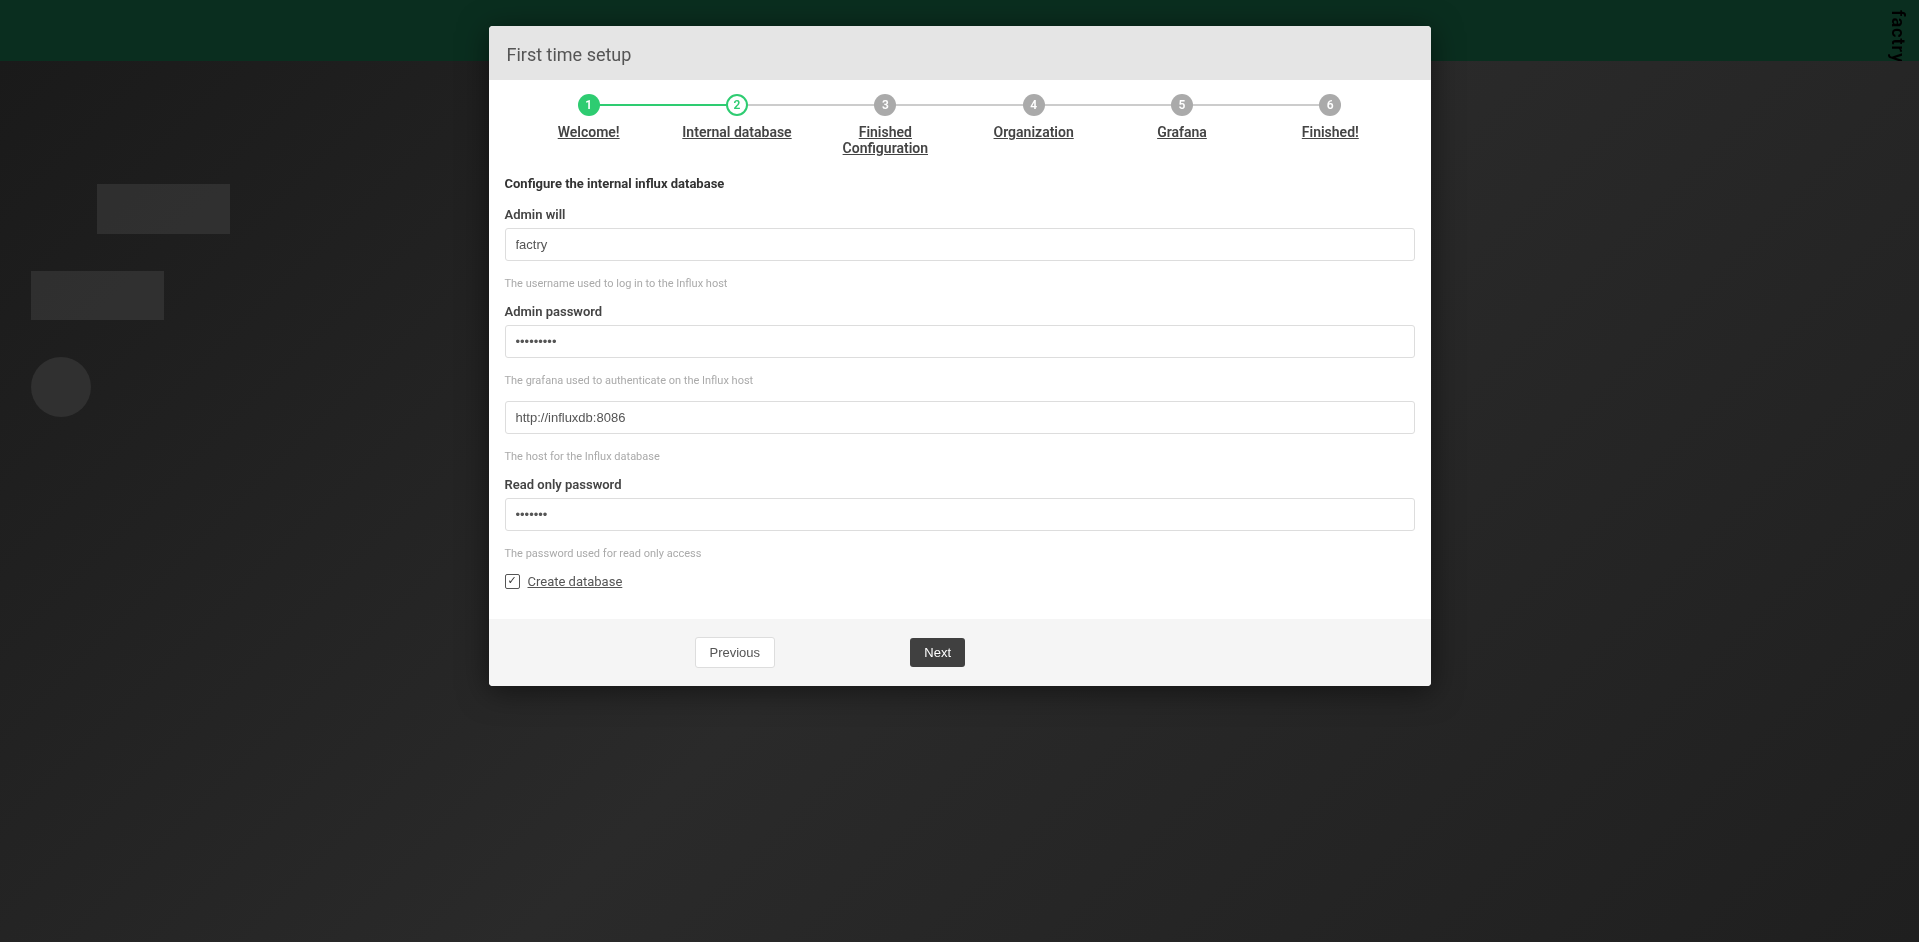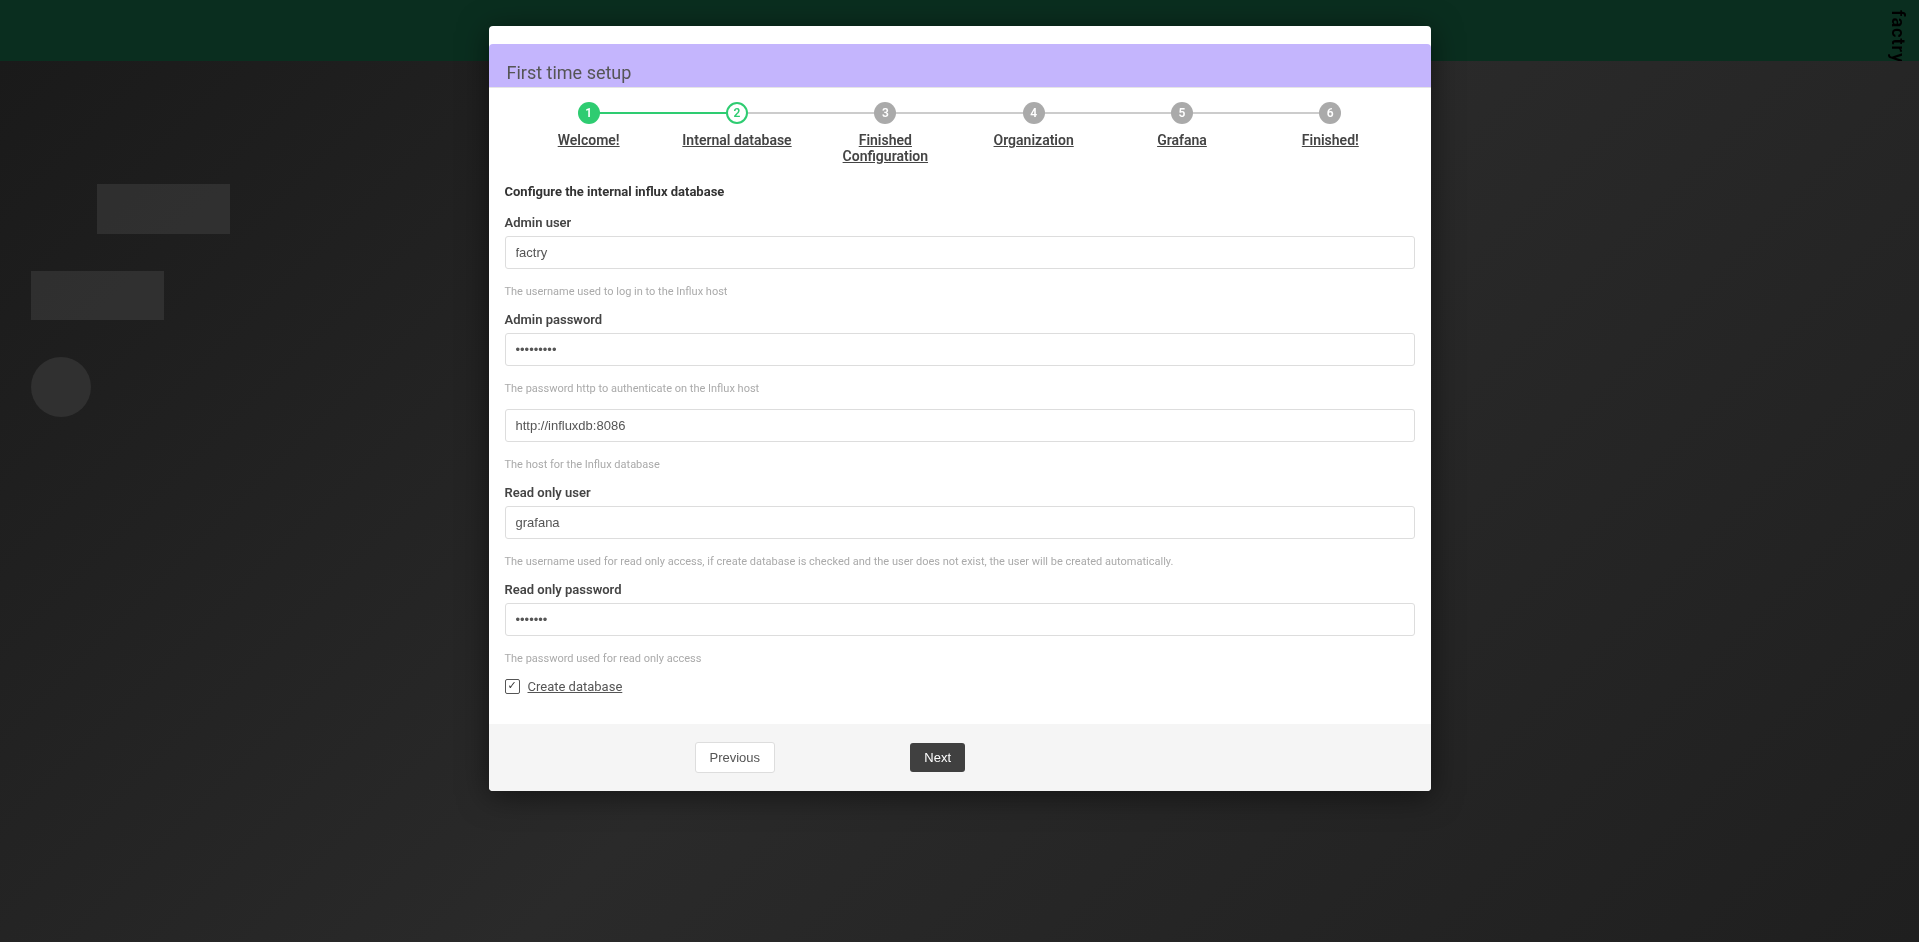--- a/index.html
+++ b/index.html
@@ -78,25 +78,24 @@
       top: 26px;
       left: 50%;
       transform: translateX(-50%);
       width: 942px;
       background: #fff;
       border-radius: 4px;
       box-shadow: 0 5px 30px rgba(0,0,0,0.5);
     }
     
     .modal-header {
-      padding: 18px 18px 4px 18px;
+      padding: 18px 18px 14px 18px;
       border-bottom: 1px solid #e5e5e5;
-      background: #c4b5fd;
+      background: #e5e5e5;
       border-radius: 4px 4px 0 0;
-      margin-top: 18px;
     }
     
     .modal-title {
       font-size: 18px;
       font-weight: 400;
       color: #555;
     }
     
     .modal-body {
       padding: 14px 16px 30px 16px;
@@ -320,41 +319,36 @@
       </div>
       <div class="step">
         <div class="step-circle pending">6</div>
         <div class="step-label">Finished!</div>
       </div>
     </div>
 
     <div class="section-title">Configure the internal influx database</div>
 
     <div class="form-group">
-      <label class="form-label">Admin user</label>
+      <label class="form-label">Admin will</label>
       <input type="text" class="form-input" value="factry" style="">
       <div class="form-help">The username used to log in to the Influx host</div>
     </div>
 
     <div class="form-group">
       <label class="form-label">Admin password</label>
       <input type="password" class="form-input" value="•••••••••" style="">
-      <div class="form-help">The password http to authenticate on the Influx host</div>
+      <div class="form-help">The grafana used to authenticate on the Influx host</div>
     </div>
 
     <div class="form-group">
       <input type="text" class="form-input" value="http://influxdb:8086" style="">
       <div class="form-help">The host for the Influx database</div>
     </div>
 
-    <div class="form-group">
-      <label class="form-label">Read only user</label>
-      <input type="text" class="form-input" value="grafana" style="">
-      <div class="form-help">The username used for read only access, if create database is checked and the user does not exist, the user will be created automatically.</div>
-    </div>
 
     <div class="form-group">
       <label class="form-label">Read only password</label>
       <input type="password" class="form-input" value="•••••••" style="">
       <div class="form-help">The password used for read only access</div>
     </div>
 
     <div class="checkbox-row">
       <div class="checkbox checked"></div>
       <span class="checkbox-label">Create database</span>

